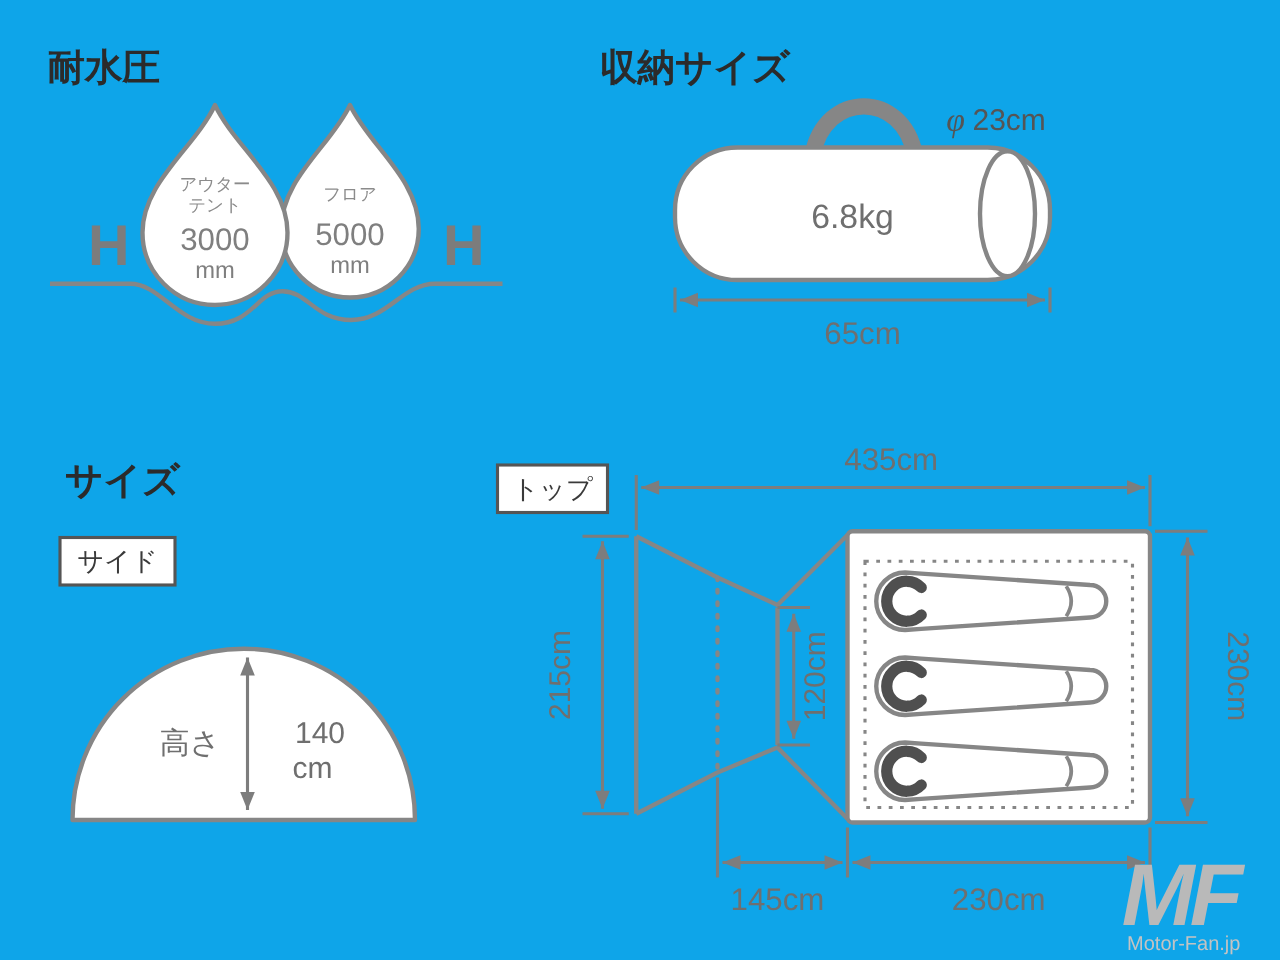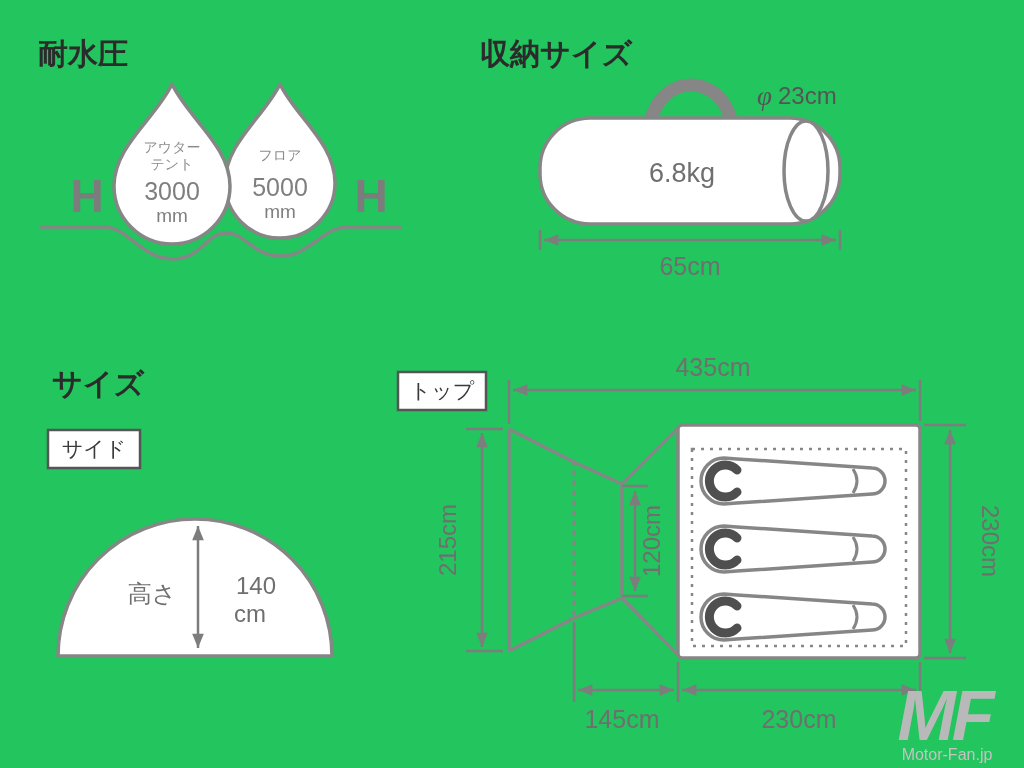--- a/index.html
+++ b/index.html
@@ -1,16 +1,16 @@
 <!DOCTYPE html>
 <html><head>
 <meta charset="utf-8">
 <style>
   html,body{margin:0;padding:0;background:#ffffff;}
-  #stage{position:relative;width:1024px;height:768px;background:#22c55e;overflow:hidden;
+  #stage{position:relative;width:1024px;height:768px;background:#0ea5e9;overflow:hidden;
          font-family:"Liberation Sans",sans-serif;}
   svg{position:absolute;top:0;left:0;}
   
   .heading   { font:600 30px "Liberation Sans",sans-serif; fill:#2b2b2b; }
   .tag-label { font:400 21px "Liberation Sans",sans-serif; fill:#3a3a3a; }
   .dim       { font:400 24px "Liberation Sans",sans-serif; fill:#6f6f6f; }
   .dim-lg    { font:400 25px "Liberation Sans",sans-serif; fill:#6f6f6f; }
   .drop-sm   { font:400 14px "Liberation Sans",sans-serif; fill:#8b8b8b; }
   .drop-val  { font:400 25px "Liberation Sans",sans-serif; fill:#7f7f7f; }
   .drop-unit { font:400 19px "Liberation Sans",sans-serif; fill:#7f7f7f; }

